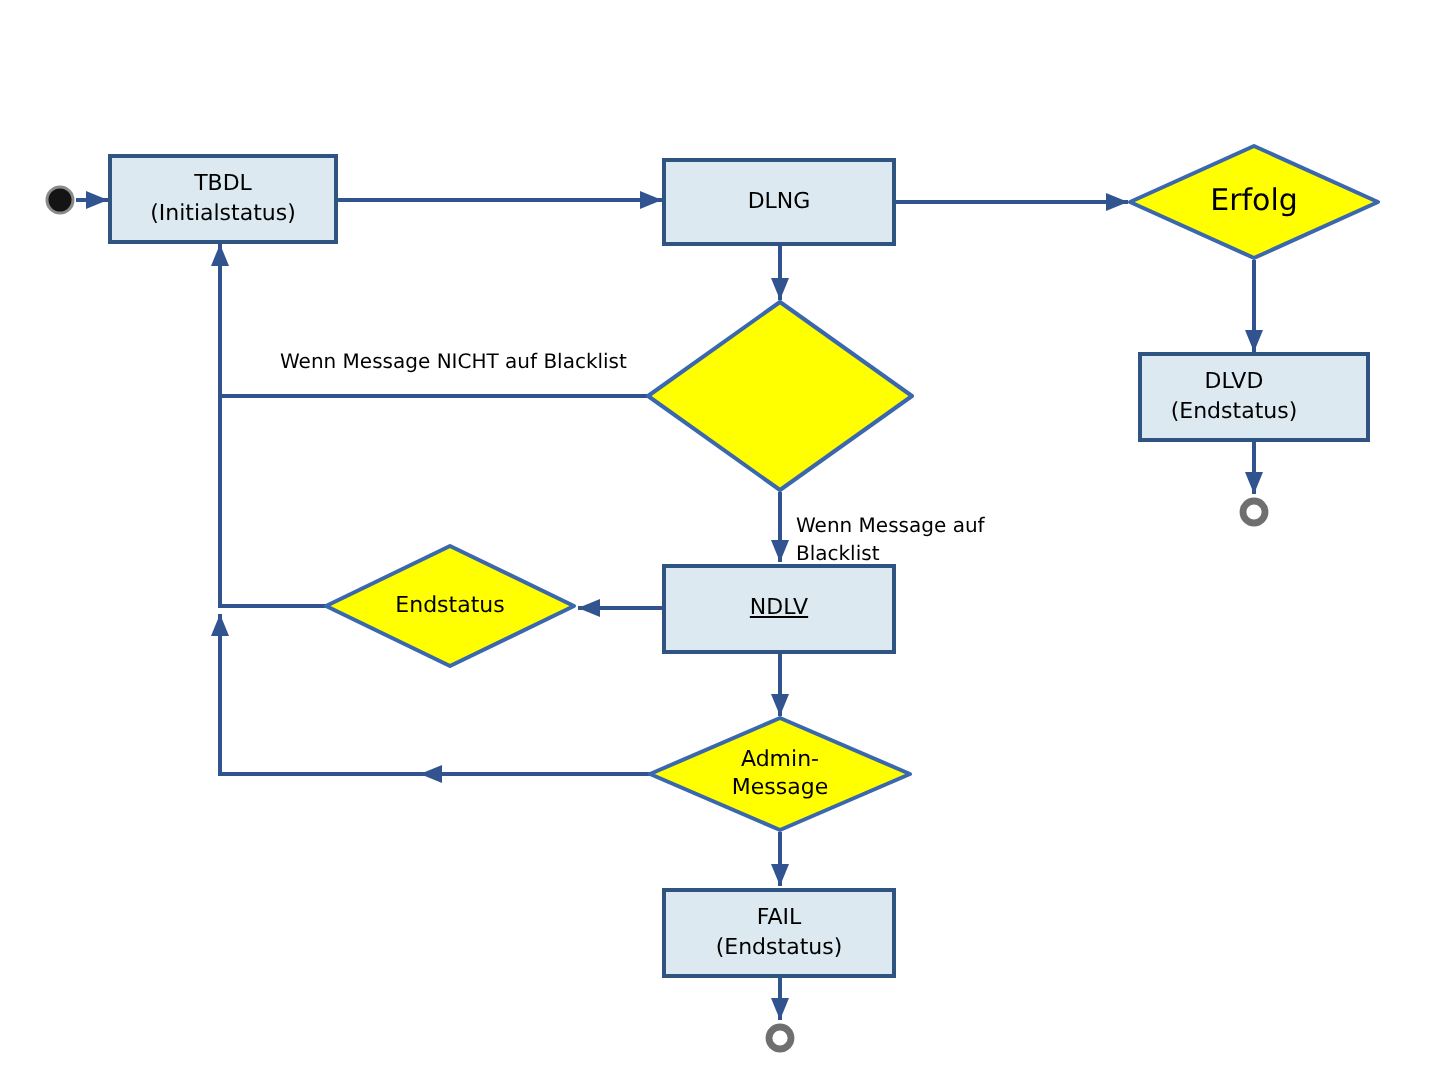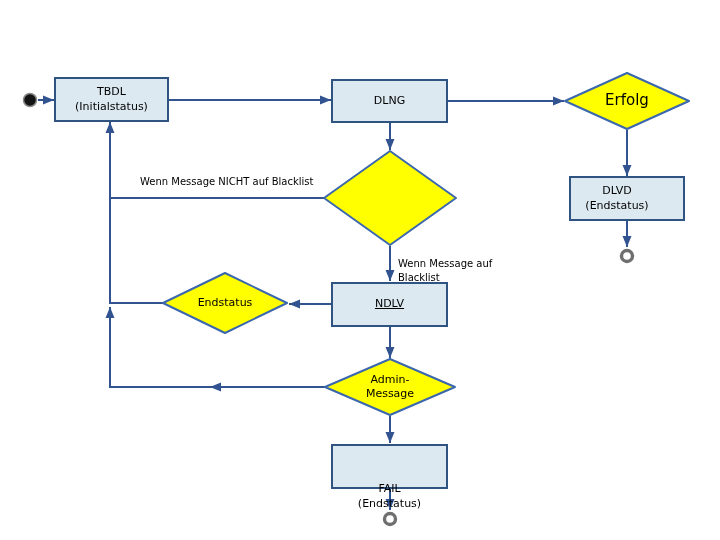--- a/index.html
+++ b/index.html
@@ -97,21 +97,21 @@
     <div class="node-label" style="left: 163px; top: 273px; width: 124px; height: 60px;">
       <div>Endstatus</div>
     </div>
     <div class="node-label" style="left: 332px; top: 283px; width: 115px; height: 43px; text-decoration: underline;">
       <div>NDLV</div>
     </div>
     <div class="node-label" style="left: 325px; top: 359px; width: 130px; height: 56px;">
       <div>Admin-</div>
       <div>Message</div>
     </div>
-    <div class="node-label" style="left: 332px; top: 445px; width: 115px; height: 43px; margin-top: 30px;">
+    <div class="node-label" style="left: 332px; top: 445px; width: 115px; height: 43px;">
       <div>FAIL</div>
       <div>(Endstatus)</div>
     </div>
     <div class="edge-label" style="left: 140px; top: 175px;">
       <div>Wenn Message NICHT auf Blacklist</div>
     </div>
     <div class="edge-label" style="left: 398px; top: 245px; margin-top: 12px;">
       <div>Wenn Message auf</div>
       <div>Blacklist</div>
     </div>

